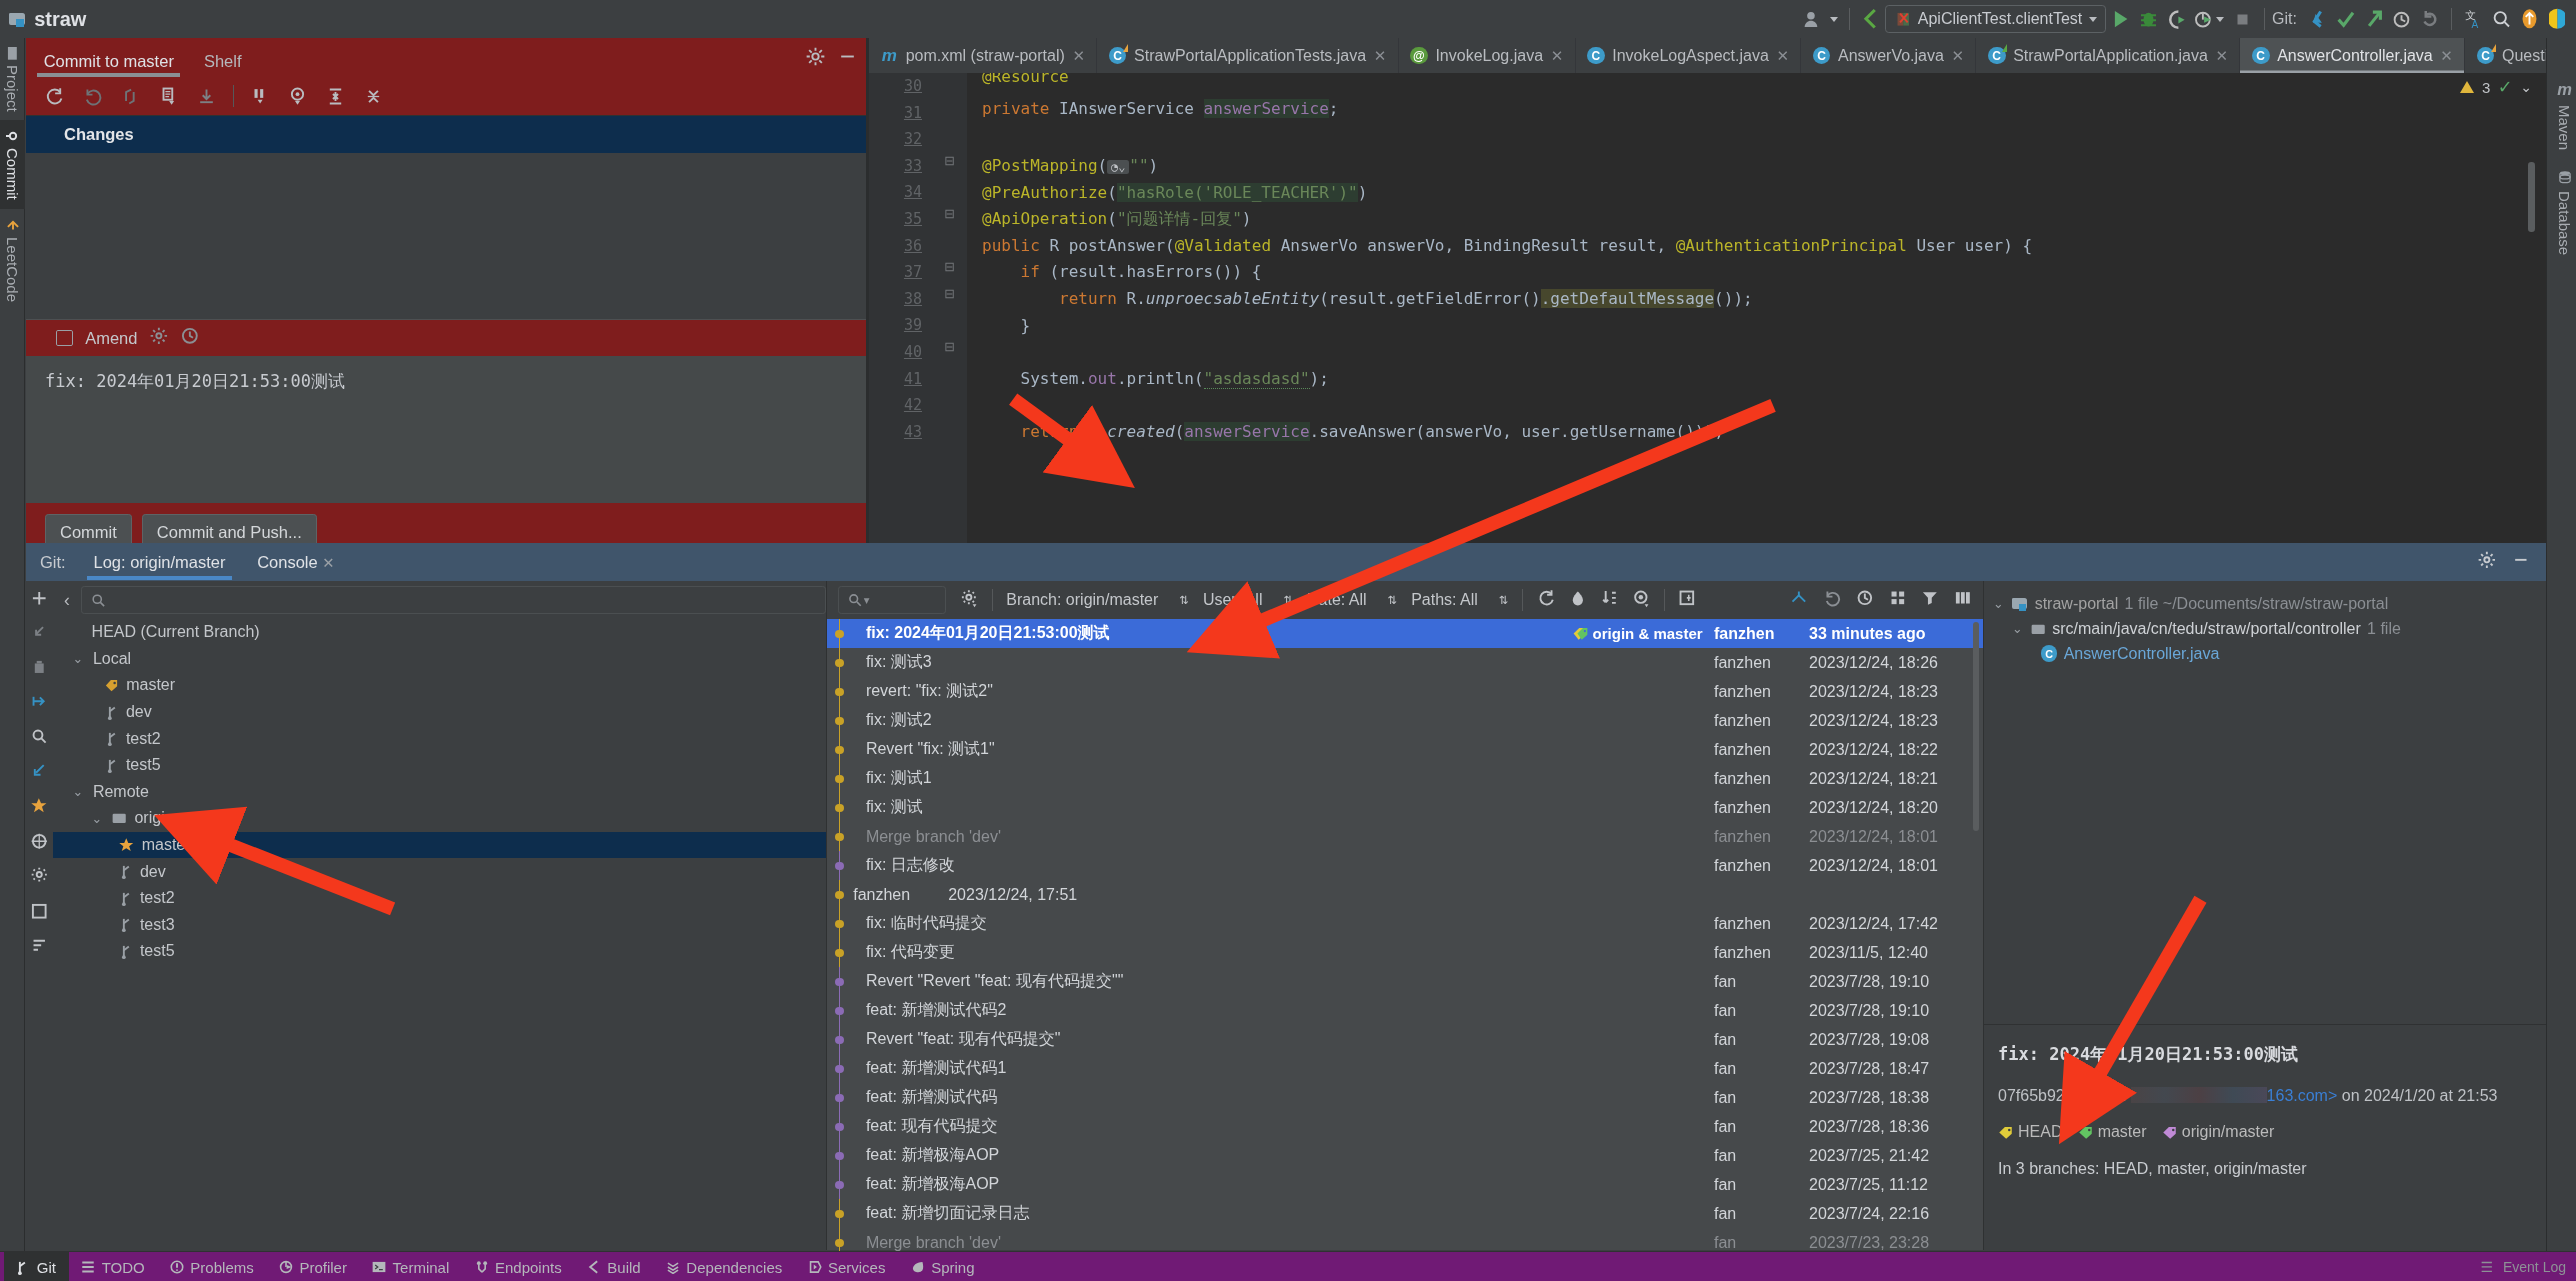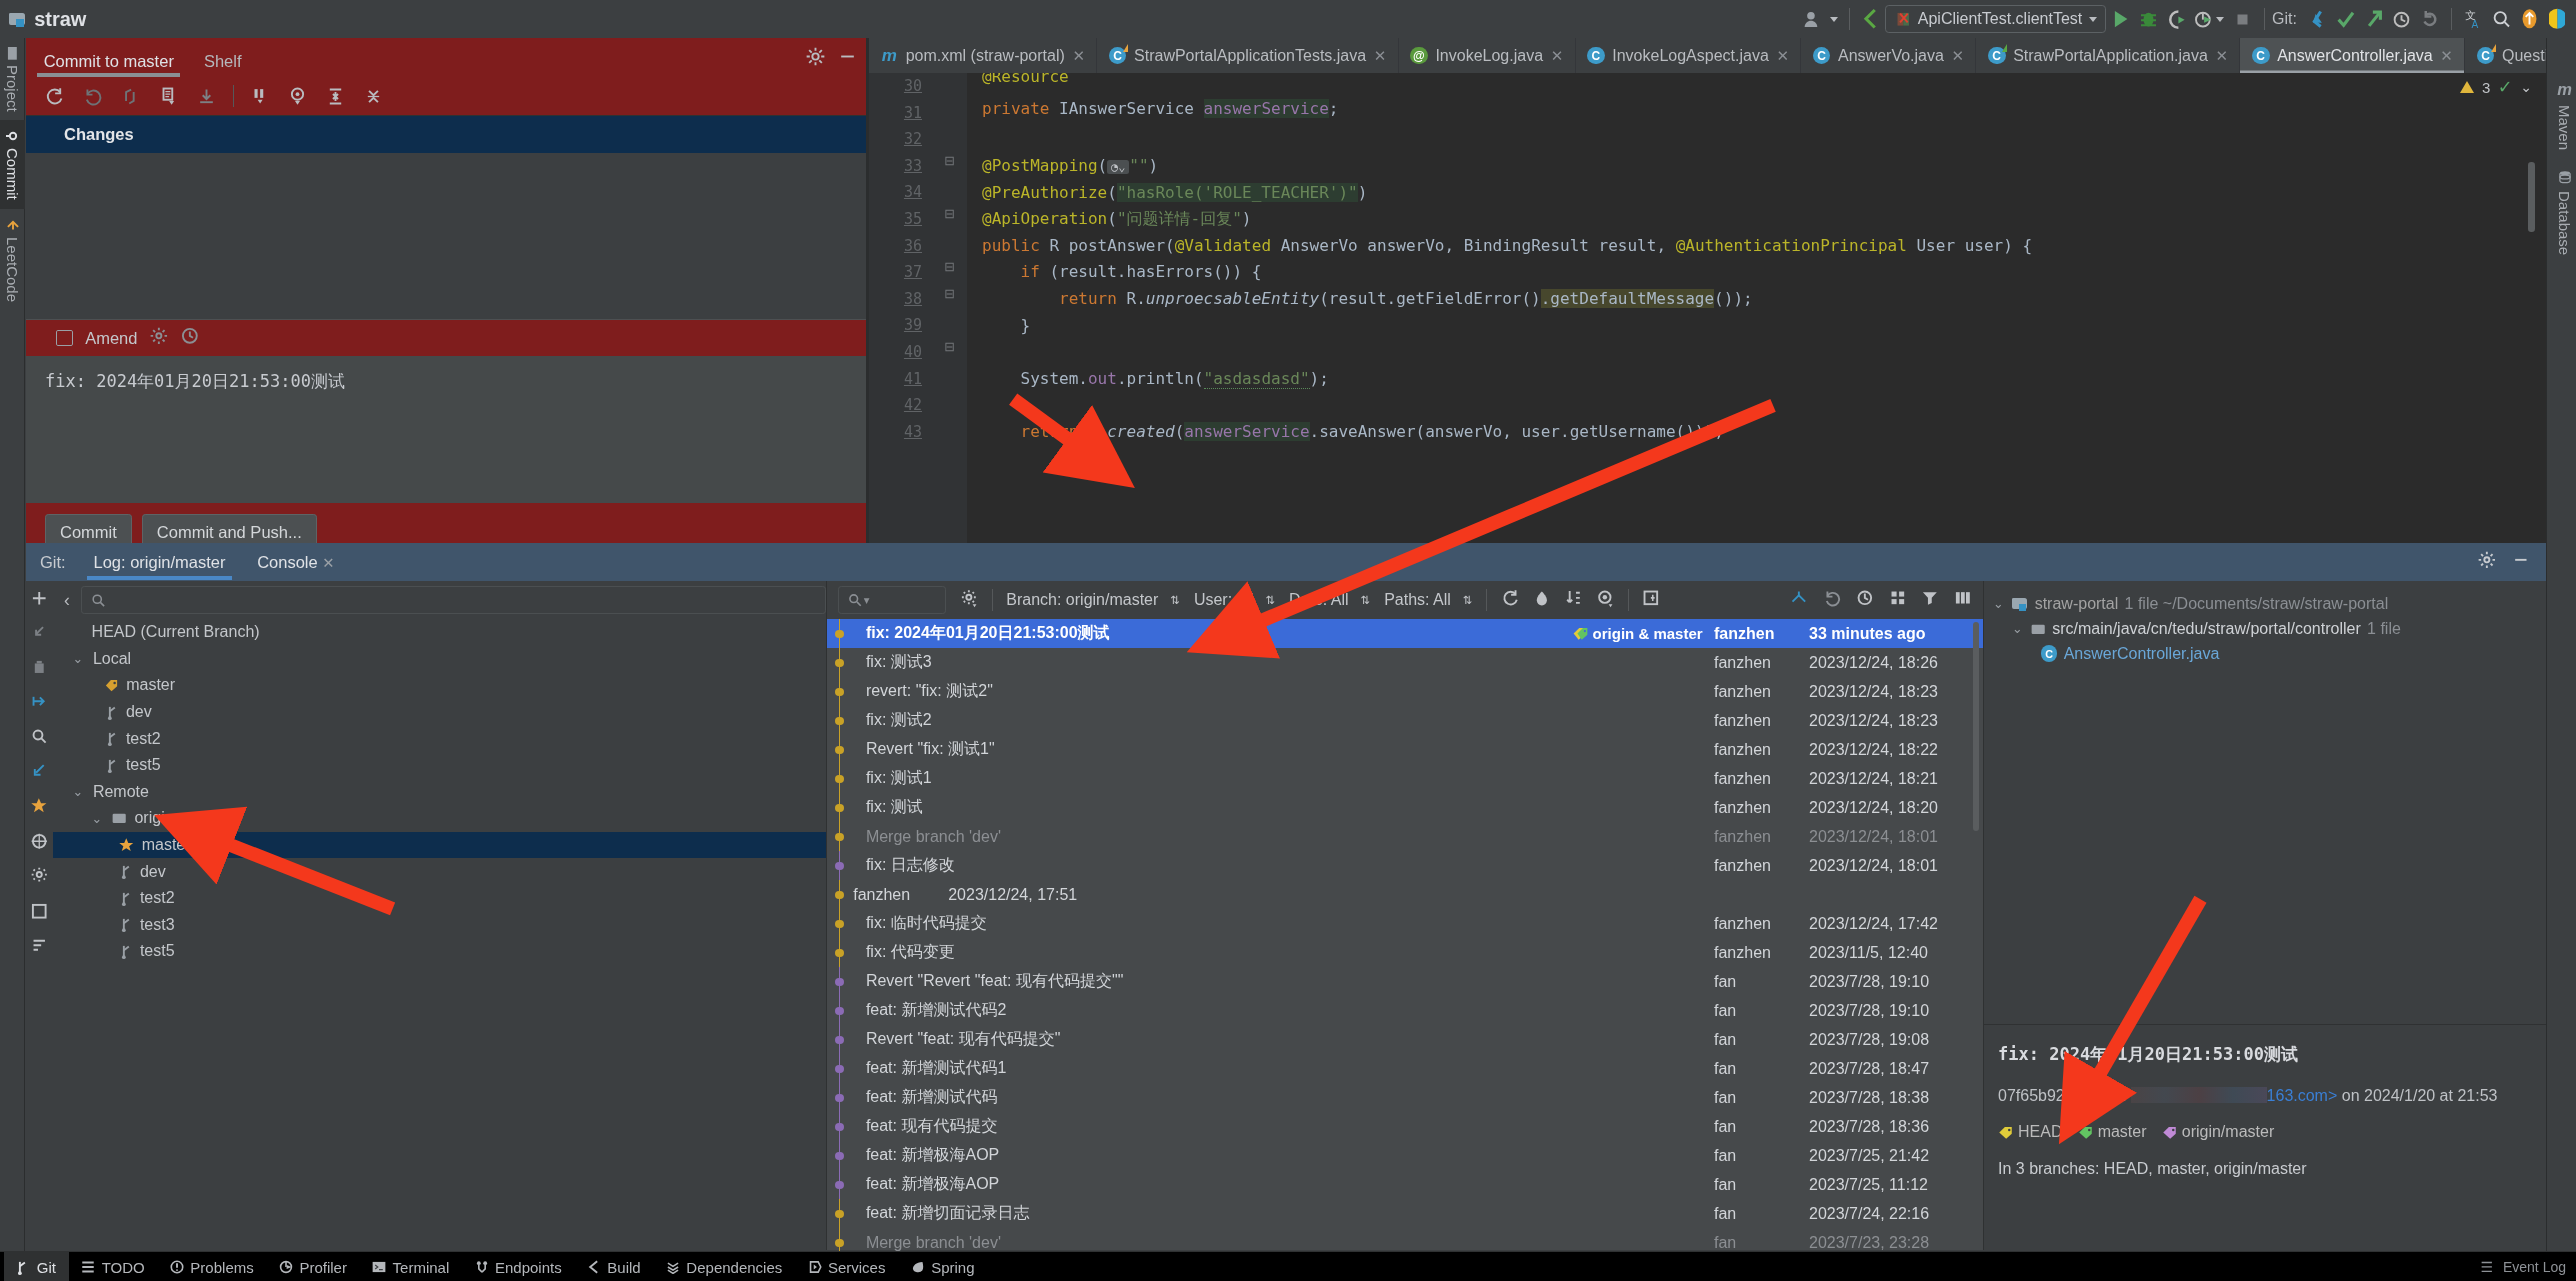--- a/index.html
+++ b/index.html
@@ -95,21 +95,21 @@
 
   #branch-tree { width:774px; background:#3c3f41; border-right:0.6px solid #2f3132; }
   #branch-search { height:38px; display:flex; align-items:center; gap:11.4px; padding-left:11.4px; }
   .mini-field { flex:1; height:28px; border:0.6px solid #4b4f51; border-radius:3.2px; display:flex; align-items:center; padding-left:8.9px; }
   .tree-row { height:26.6px; display:flex; align-items:center; gap:7.6px; font-size:16px; color:#c4c7cb; padding-left:12.7px; }
   .tree-row.sel { background:#0d2d4d; }
   .chev { font-size:12.7px; color:#9aa0a6; width:12.7px; }
 
   #commit-table { flex:1; background:#46494b; position:relative; border-right:0.6px solid #2f3132; }
   #commit-toolbar2 { height:38px; background:#3c3f41; display:flex; align-items:center; gap:14px; padding:0 11.4px; }
-  .filter { font-size:16px; color:#c4c7cb; display:flex; align-items:center; gap:12px; }
+  .filter { font-size:16px; color:#c4c7cb; display:flex; align-items:center; gap:21px; }
   .commit-row { height:29px; display:flex; align-items:center; font-size:16px; color:#d2d5d9; position:relative; }
   .commit-row.sel { background:#3b6bd8; color:#fff; font-weight:bold; }
   .commit-row.dim { color:#8c8f93; }
   .graph { width:26.6px; flex:none; position:relative; height:29px; }
   .node { position:absolute; left:8.9px; top:10.8px; width:8.2px; height:8.2px; border-radius:50%; }
   .track { position:absolute; left:12px; top:0; width:1.9px; height:29px; }
   .subject { flex:1; padding-left:12.7px; white-space:nowrap; overflow:hidden; }
   .author { width:95px; }
   .date { width:174px; }
   .refchip { display:inline-flex; align-items:center; gap:5px; margin-right:11.4px; font-size:15px; }
@@ -119,21 +119,21 @@
   #det-files { padding:10px 0 0 8.9px; flex:none; height:443px; }
   #det-meta { border-top:0.6px solid #2f3132; padding:16.5px 14px; font-size:16px; line-height:1.5; }
   .det-title { font-family:"DejaVu Sans Mono", monospace; font-weight:bold; font-size:17px; color:#d9dbdf; }
   .hashline { color:#bfc2c6; margin-top:16.5px; }
   .maillink { color:#3a7fd5; }
   .redact { display:inline-block; width:136px; height:16.5px; vertical-align:-2.5px; background:linear-gradient(90deg,#4a4446,#43484f,#4c4044,#3f4a55,#4a4858); filter:blur(0.6px); }
   .tagline { margin-top:12.7px; display:flex; align-items:center; gap:6.3px; flex-wrap:wrap; }
   .tag { display:inline-flex; align-items:center; gap:5px; margin-right:8.9px; }
 
   
-  #statusbar { left:0; bottom:0; width:2576px; height:31px; background:#000000; display:flex; align-items:center; gap:0; padding-left:3.8px; border-top:0.6px solid #2f3132;}
+  #statusbar { left:0; bottom:0; width:2576px; height:31px; background:#701a75; display:flex; align-items:center; gap:0; padding-left:3.8px; border-top:0.6px solid #2f3132;}
   .sb-item { display:flex; align-items:center; gap:6.3px; font-size:15px; color:#b4b7bb; padding:0 12.7px; height:31px; }
   .sb-item.active { background:#2f3132; color:#dfe1e5; }
   #statusbar-right { margin-left:auto; display:flex; align-items:center; gap:10px; padding-right:10px; font-size:14px; color:#8d9196; }
 
   
   .tagglyph { width:15px; height:15px; flex:none; }
 
   
   #arrows { left:0; top:0; width:2576px; height:1282px; pointer-events:none; }
   

